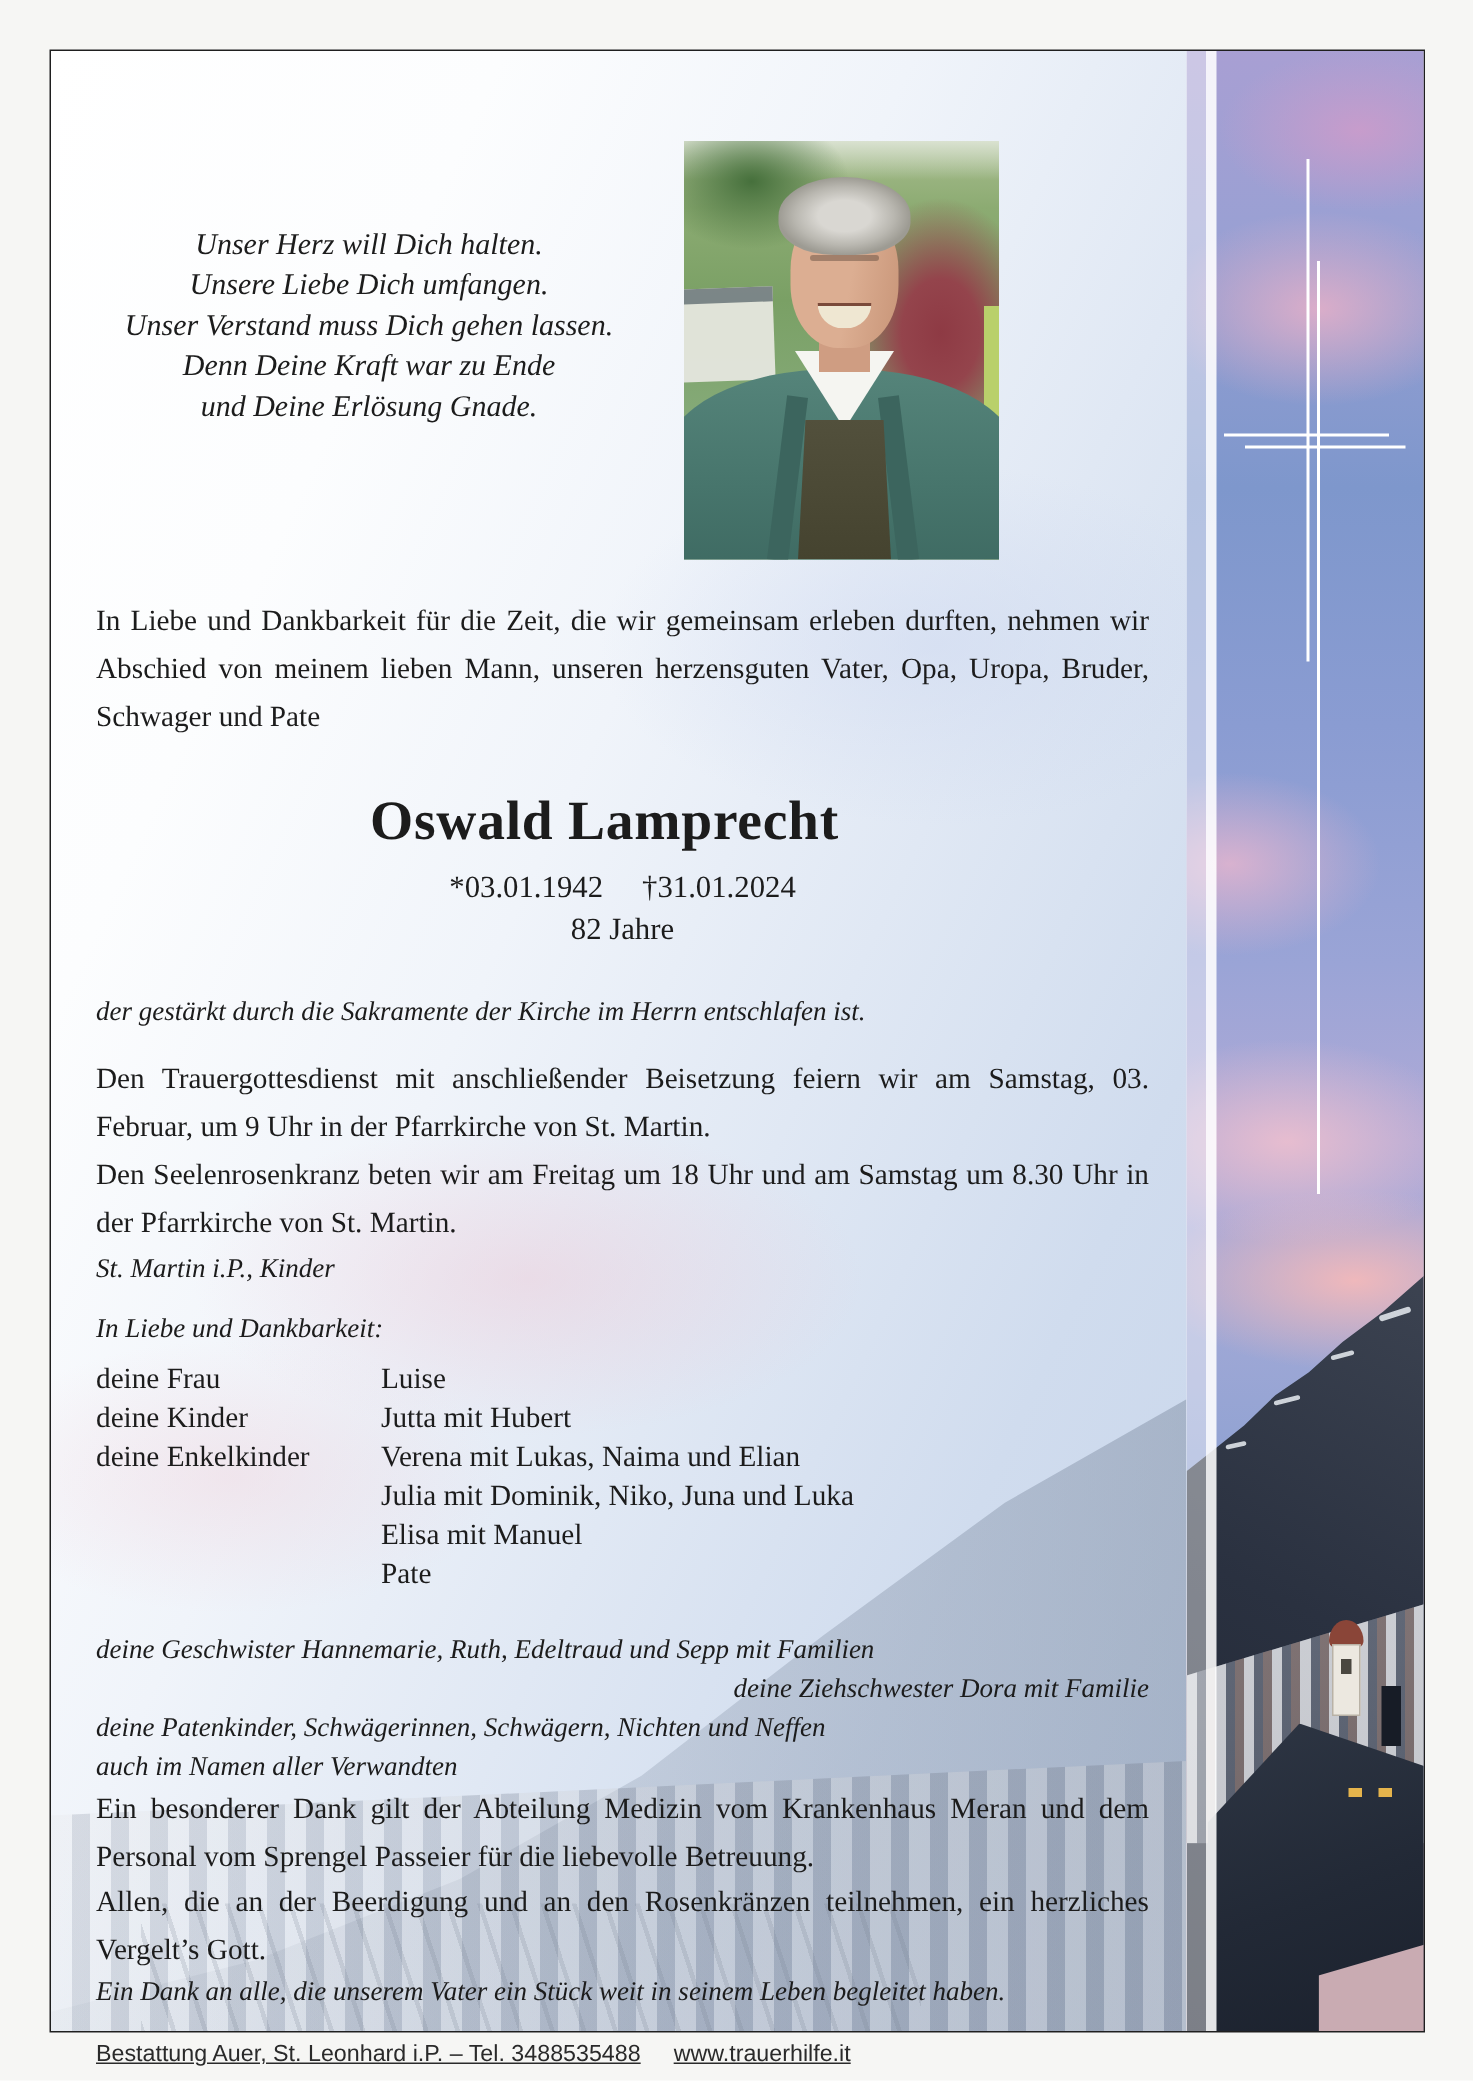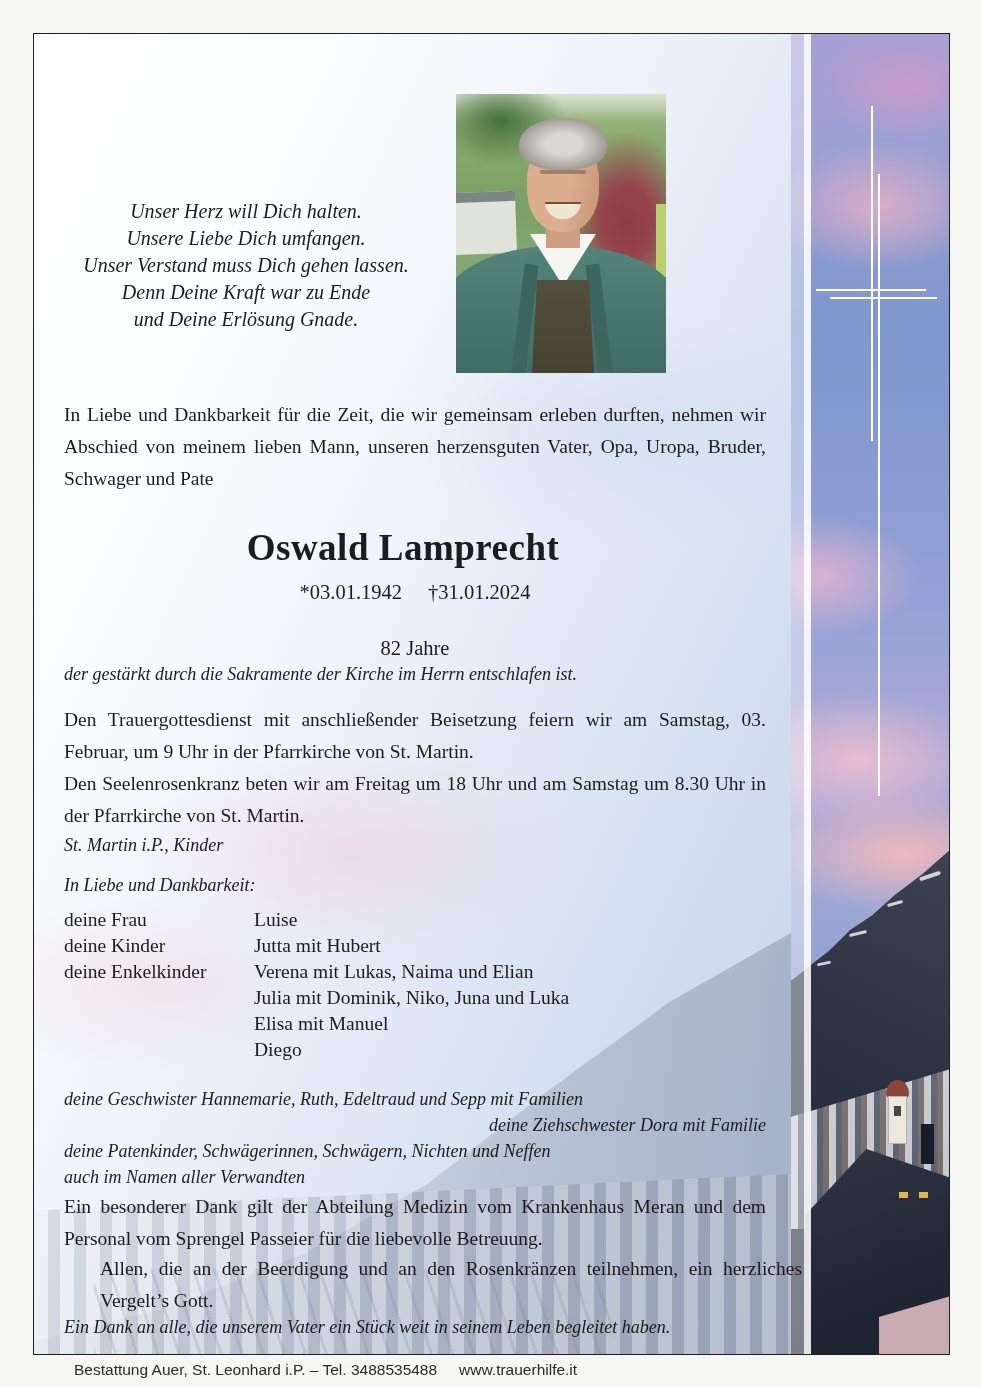--- a/index.html
+++ b/index.html
@@ -107,35 +107,35 @@
   .ph-lapelR{position:absolute;left:136px;top:170px;width:14px;height:110px;background:#3c655e;transform:rotate(-7deg);}
   .ph-vest{position:absolute;left:76px;top:186px;width:62px;height:93px;background:linear-gradient(180deg,#52503c,#45432f);clip-path:polygon(8% 0,92% 0,100% 100%,0 100%);}
   .ph-shirt{position:absolute;left:74px;top:140px;width:66px;height:52px;background:#f5f5f1;clip-path:polygon(0 0,100% 0,50% 100%);}
   .ph-neck{position:absolute;left:90px;top:128px;width:34px;height:26px;background:#cf9d82;}
   .ph-face{position:absolute;left:71px;top:42px;width:72px;height:96px;background:linear-gradient(100deg,#dcae92 55%,#c89578);border-radius:46% 46% 44% 44%;}
   .ph-hair{position:absolute;left:63px;top:24px;width:88px;height:52px;background:radial-gradient(closest-side,#d9d7d2 40%,#b9b7b0 75%,#9d9b93);border-radius:50% 50% 42% 42%;}
   .ph-browline{position:absolute;left:84px;top:76px;width:46px;height:4px;background:rgba(90,70,58,.45);border-radius:2px;}
   .ph-smile{position:absolute;left:89px;top:108px;width:36px;height:15px;background:#efe7d2;border-radius:0 0 18px 18px;border-top:2px solid #7a4a3a;}
   
   .abs{position:absolute;}
-  .poem{left:4px;top:116px;width:416px;text-align:center;font-style:italic;font-size:20px;line-height:27px;margin-top:48px;}
+  .poem{left:4px;top:116px;width:416px;text-align:center;font-style:italic;font-size:20px;line-height:27px;}
   .para{left:30px;width:702px;font-size:19.5px;line-height:32px;text-align:justify;}
   .line{left:30px;width:702px;font-size:18px;line-height:26px;font-style:italic;}
   .name-block{left:18px;top:492px;width:702px;text-align:center;font-size:37px;font-weight:bold;letter-spacing:.5px;}
   .dates{left:30px;top:547px;width:702px;text-align:center;font-size:20.5px;}
   .dates .gap{display:inline-block;width:26px;}
-  .age{left:30px;top:575px;width:702px;text-align:center;font-size:20.5px;margin-top:28px;}
+  .age{left:30px;top:575px;width:702px;text-align:center;font-size:20.5px;}
   .family{left:30px;top:873px;width:702px;font-size:19.5px;line-height:26px;}
   .fam-row{display:flex;}
   .fam-label{width:190px;flex:none;}
   .fam-vals{flex:1;}
   .b{font-weight:normal;}
   .footer{
-    position:absolute;left:74px;top:1361px;width:860px;
-    font-family:"Liberation Sans", sans-serif;font-size:15.5px;color:#2a2a2a;
+    position:absolute;left:64px;top:1361px;width:860px;
+    font-family:"Liberation Sans", sans-serif;font-size:15.5px;color:#2a2a2a;text-decoration:underline;
   }
   .footer .site{margin-left:22px;}
 </style>
 </head>
 <body>
 
 <div class="card">
 
   <div class="main-bg"></div>
   <div class="faded-mountain"></div>
@@ -218,31 +218,31 @@
       <div class="fam-vals">
         <div><span class="b">Jutta</span><span> mit Hubert</span></div>
       </div>
     </div>
     <div class="fam-row">
       <div class="fam-label">deine Enkelkinder</div>
       <div class="fam-vals">
         <div><span class="b">Verena</span><span> mit Lukas, Naima und Elian</span></div>
         <div><span class="b">Julia</span><span> mit Dominik, Niko, Juna und Luka</span></div>
         <div><span class="b">Elisa</span><span> mit Manuel</span></div>
-        <div><span class="b">Diego</span><span></span></div>
+        <div><span class="b">Pate</span><span></span></div>
       </div>
     </div>
   </div>
 
   <div class="abs line" style="top:1052px;">deine Geschwister Hannemarie, Ruth, Edeltraud und Sepp mit Familien</div>
   <div class="abs line" style="top:1078px;text-align:right;">deine Ziehschwester Dora mit Familie</div>
   <div class="abs line" style="top:1104px;">deine Patenkinder, Schwägerinnen, Schwägern, Nichten und Neffen</div>
   <div class="abs para" style="top:1157px;">Ein besonderer Dank gilt der Abteilung Medizin vom Krankenhaus Meran und dem Personal vom Sprengel Passeier für die liebevolle Betreuung.</div>
 
   <div class="abs line" style="top:1130px;">auch im Namen aller Verwandten</div>
-  <div class="abs para" style="top:1219px;margin-left:36px;">Allen, die an der Beerdigung und an den Rosenkränzen teilnehmen, ein herzliches Vergelt’s Gott.</div>
+  <div class="abs para" style="top:1219px;">Allen, die an der Beerdigung und an den Rosenkränzen teilnehmen, ein herzliches Vergelt’s Gott.</div>
   <div class="abs line" style="top:1280px;">Ein Dank an alle, die unserem Vater ein Stück weit in seinem Leben begleitet haben.</div>
 
 </div>
 
 <div class="footer">
   <span>Bestattung Auer, St. Leonhard i.P. – Tel. 3488535488</span><span class="site">www.trauerhilfe.it</span>
 </div>
 
 </body></html>

